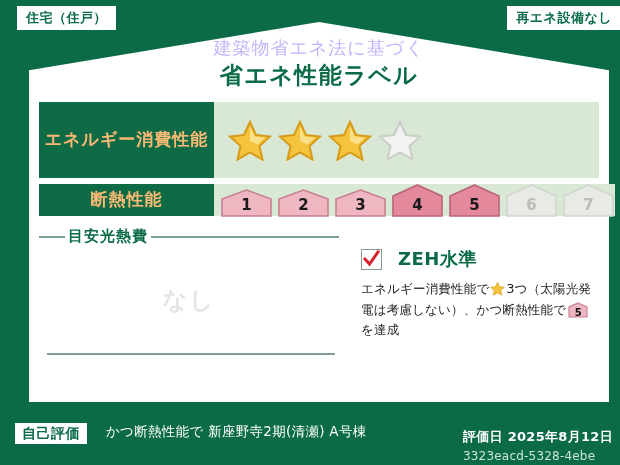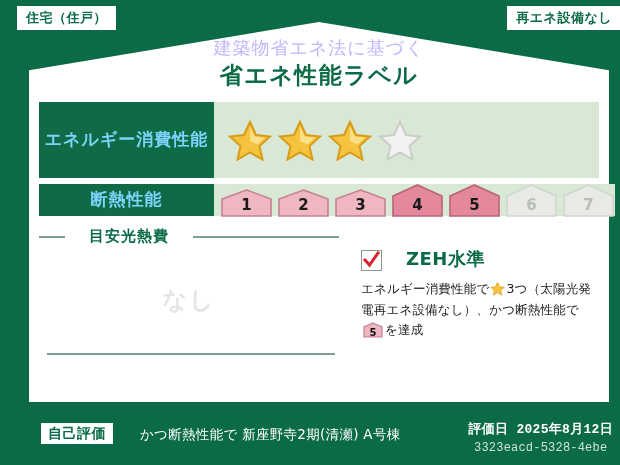--- a/index.html
+++ b/index.html
@@ -66,21 +66,21 @@
 
   
   .perf-row{
     position:relative;display:flex;align-items:stretch;
     height:76px;margin-bottom:6px;
   }
   .perf-row.insul{height:32px;}
   .row-label{
     width:175px;flex:0 0 175px;
     background:#0f6b45;
-    color:#7dd3fc;
+    color:#fdba74;
     display:flex;align-items:center;justify-content:center;
     text-align:center;
     font-weight:bold;font-size:17px;line-height:1.25;
     letter-spacing:1px;
   }
   .row-value{
     flex:1 1 auto;
     background:#d9e8d4;
     display:flex;align-items:center;
     padding-left:14px;
@@ -113,41 +113,41 @@
   .badge.off .bnum{color:#b9bdb6;}
 
   
   .lower{
     position:relative;display:flex;margin-top:9px;height:152px;
   }
   .cost-col{
     width:300px;flex:0 0 300px;position:relative;
   }
   .cost-head{
-    display:flex;align-items:center;gap:24px;
+    display:flex;align-items:center;gap:3px;
     margin-top:2px;
   }
   .cost-rule{flex:1 1 auto;height:2px;background:#7d9e91;}
   .cost-rule.short{flex:0 0 26px;}
   .cost-title{
     color:#0a6b46;font-weight:bold;font-size:15px;white-space:nowrap;
     letter-spacing:1px;
   }
   .cost-value{
     text-align:center;color:#e5e5e5;font-weight:bold;font-size:24px;
     margin-top:38px;letter-spacing:2px;
   }
   .cost-bottom-rule{
     position:absolute;left:8px;right:4px;bottom:22px;height:2px;background:#7d9e91;
   }
 
   .zeh-col{
     flex:1 1 auto;padding-left:22px;padding-top:22px;
   }
-  .zeh-head{display:flex;align-items:flex-end;gap:24px;}
+  .zeh-head{display:flex;align-items:center;gap:16px;}
   .checkbox{
     width:19px;height:19px;border:1.6px solid #8a9a8e;background:#fff;
     position:relative;flex:0 0 19px;
   }
   .checkbox svg{position:absolute;left:1px;top:0px;}
   .zeh-title{
     color:#0a6b46;font-weight:bold;font-size:18px;letter-spacing:.5px;
   }
   .zeh-desc{
     margin-top:8px;
@@ -167,31 +167,31 @@
     position:absolute;left:0;right:0;bottom:0px;text-align:center;
     font-size:10px;font-weight:bold;color:#111;line-height:1;
   }
 
   
   .footer{
     position:absolute;left:0;bottom:0;width:620px;height:58px;
     background:#0a6b46;
   }
   .footer-left{
-    position:absolute;left:32px;top:16px;display:flex;align-items:flex-end;gap:27px;
+    position:absolute;left:6px;top:16px;display:flex;align-items:flex-start;gap:19px;
   }
   .self-eval{
     background:#ffffff;color:#0a6b46;font-weight:bold;font-size:14px;
     padding:3px 7px 4px 7px;line-height:1;letter-spacing:.5px;
   }
   .building-name{
     color:#ffffff;font-size:13.5px;letter-spacing:.3px;white-space:nowrap;
   }
   .footer-right{
-    position:absolute;right:16px;top:13px;text-align:center;font-family:Liberation Mono, monospace;
+    position:absolute;right:16px;top:21px;text-align:left;
   }
   .eval-date{color:#ffffff;font-size:13px;font-weight:bold;letter-spacing:.3px;}
   .eval-id{color:#cfe3d8;font-size:12px;margin-top:3px;letter-spacing:.2px;}
 </style>
 </head>
 <body>
 
 <div id="label-root">
 
   <div class="house-white">
@@ -312,21 +312,21 @@
           <div class="checkbox">
             <svg width="17" height="18" viewBox="0 0 17 18">
               <polyline points="2,9 6.5,14 15,2" fill="none" stroke="#d9232e" stroke-width="3" stroke-linecap="square"></polyline>
             </svg>
           </div>
           <div class="zeh-title">ZEH水準</div>
         </div>
         <div class="zeh-desc">
           <span>エネルギー消費性能で</span><svg class="inline-star" viewBox="0 0 44 42">
               <polygon points="22,3 28,16 42,17.5 31.5,27 34.5,40.5 22,33.5 9.5,40.5 12.5,27 2,17.5 16,16" fill="#f5c43f" stroke="#d79b18" stroke-width="2"></polygon>
-            </svg><span>3つ（太陽光発電</span><span>再エネ設備なし）、かつ断熱性能で</span><span class="inline-badge"><svg width="20" height="16" viewBox="0 0 20 16">
+            </svg><span>3つ（太陽光発電</span><span>は考慮しない）、かつ断熱性能で</span><span class="inline-badge"><svg width="20" height="16" viewBox="0 0 20 16">
                 <polygon points="10,1 19,5 19,15 1,15 1,5" fill="#eeb7c2" stroke="#c77f92" stroke-width="1.2"></polygon>
               </svg><span class="ibnum">5</span></span><span>を達成</span>
         </div>
       </div>
 
     </div>
   </div>
 
   <div class="footer">
     <div class="footer-left">

